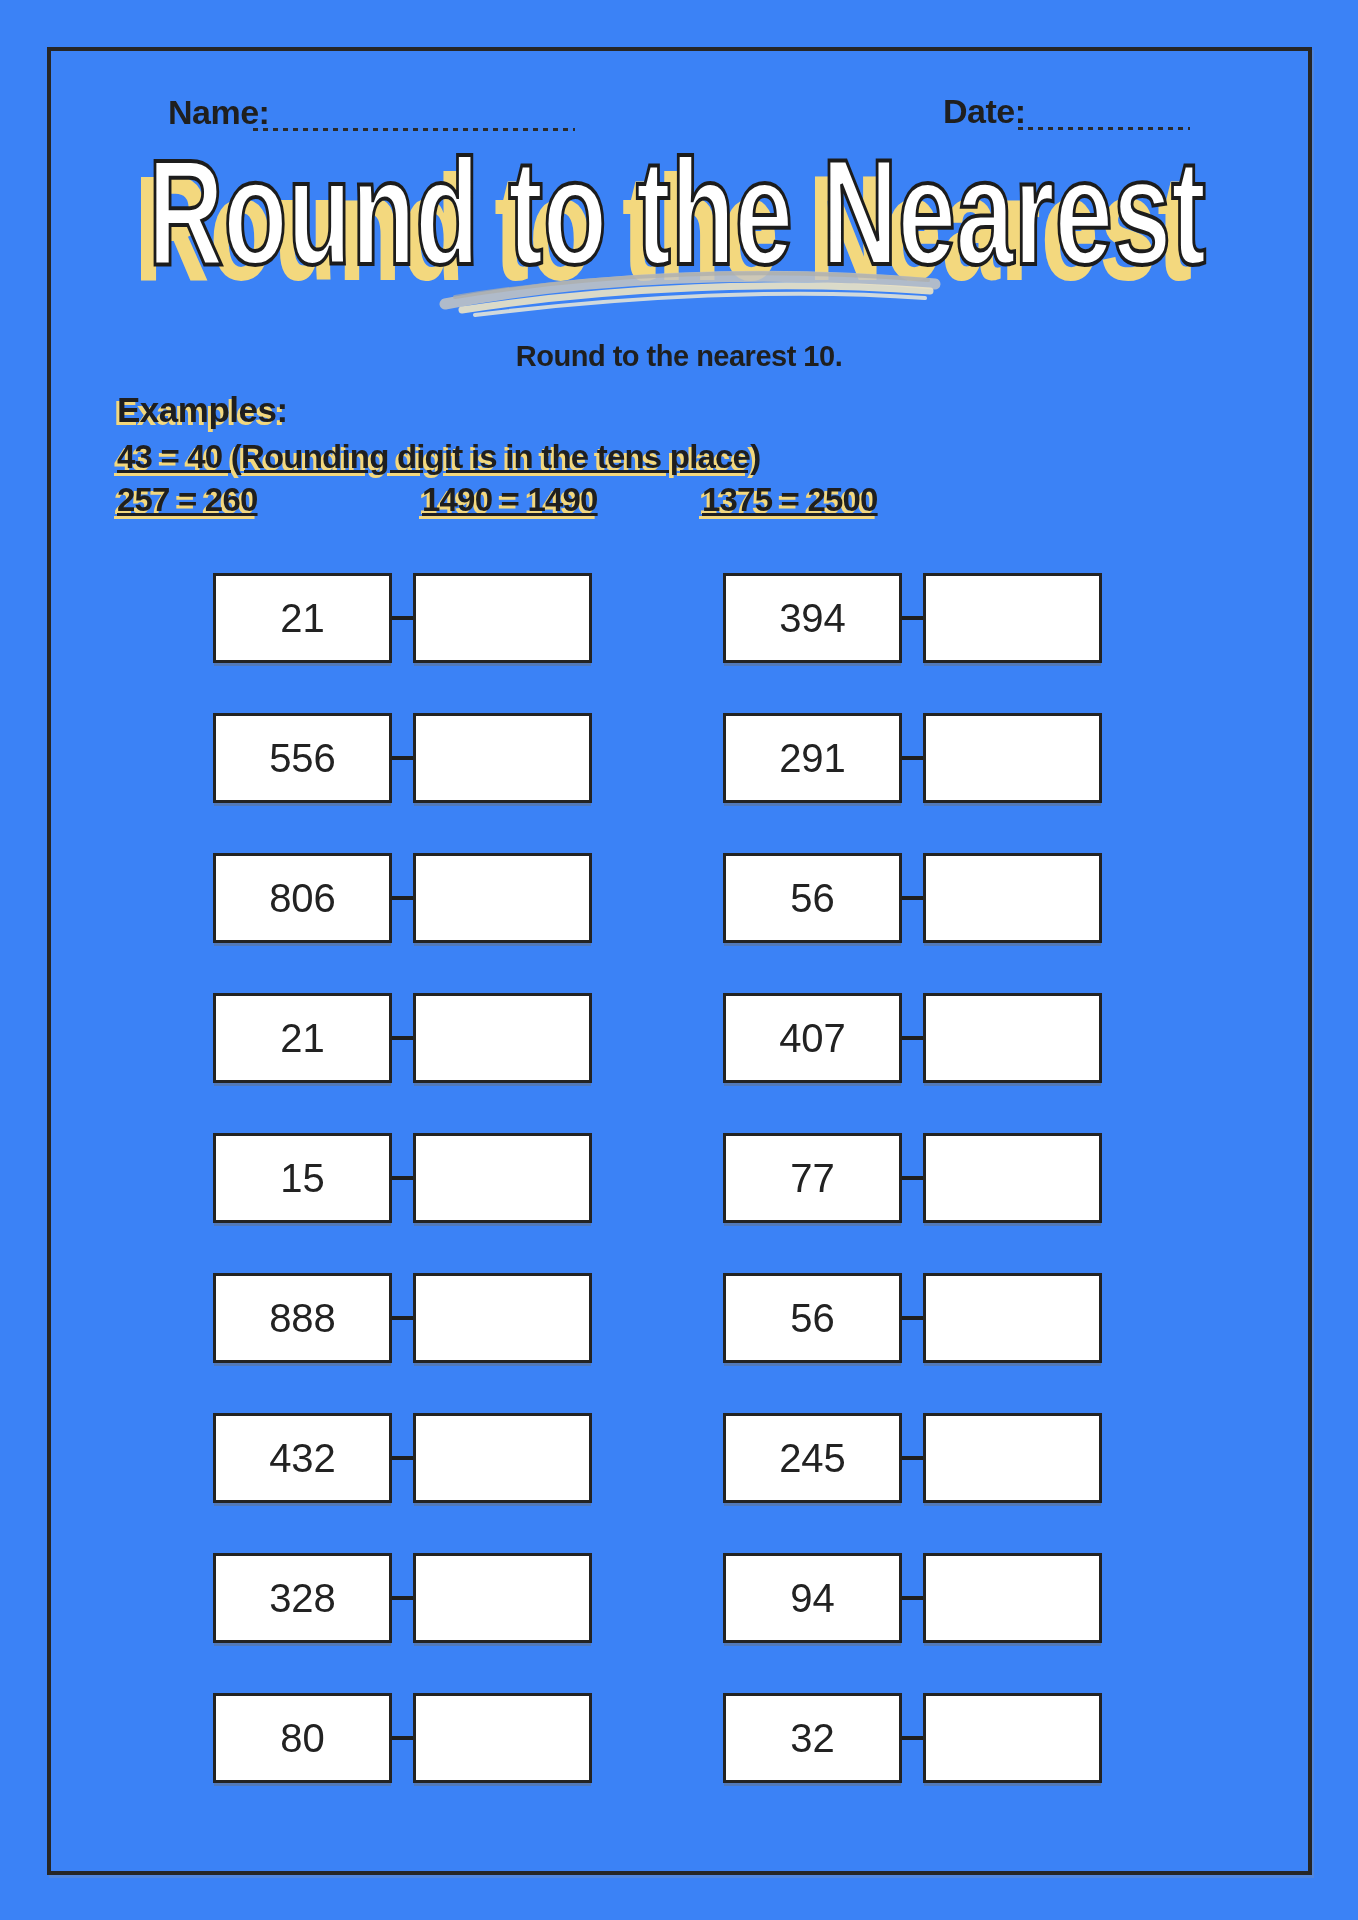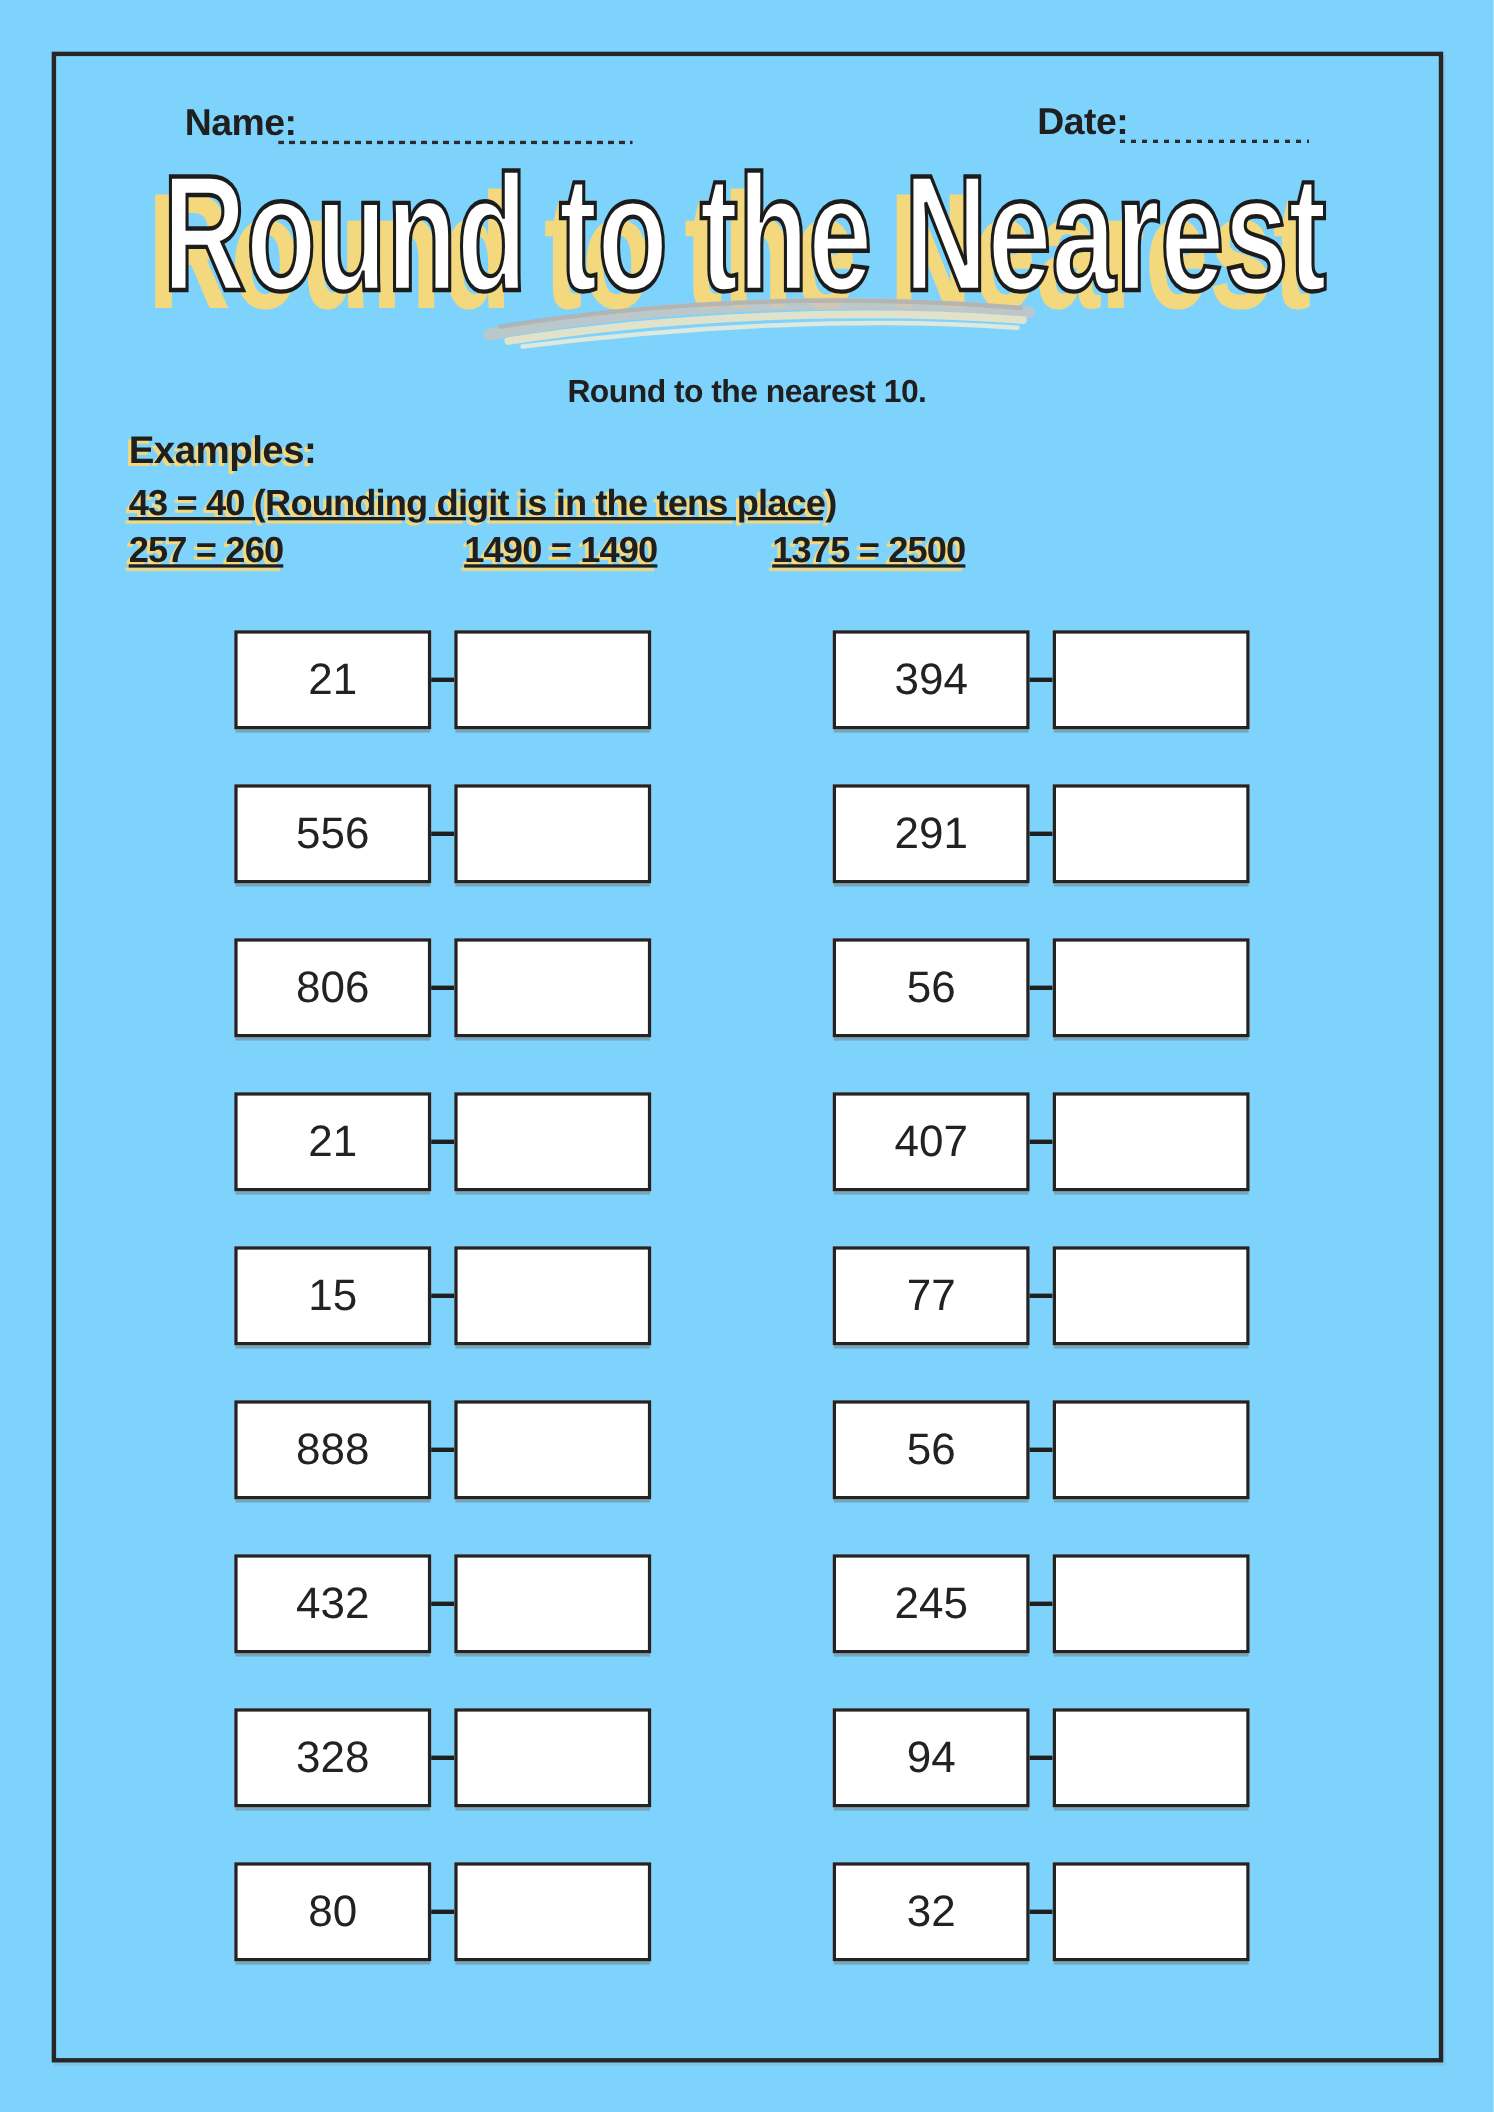--- a/index.html
+++ b/index.html
@@ -1,21 +1,21 @@
 <!DOCTYPE html>
 <html style="--yellow: #F3D87E; --ink: #1f1f1f;"><head>
 <meta charset="utf-8">
 <style>
   :root{
     --yellow:#F3D87E;
     --ink:#1f1f1f;
   }
   html,body{margin:0;padding:0;background:#ffffff;}
   .canvas{
-    position:relative;width:1358px;height:1920px;background:#7dd3fc;overflow:hidden;
+    position:relative;width:1358px;height:1920px;background:#3b82f6;overflow:hidden;
     font-family:"Liberation Sans",sans-serif;color:var(--ink);
   }
   .frame{
     position:absolute;left:47px;top:47px;width:1265px;height:1828px;
     border:4px solid #262626;box-sizing:border-box;
     box-shadow:2px 3px 0 rgba(150,150,150,.25);
   }
   .hand-label{position:absolute;font-size:34px;font-weight:700;letter-spacing:-.5px;}
   .dotline{
     position:absolute;height:3px;
@@ -32,21 +32,21 @@
   .ex-line{
     position:absolute;font-size:33px;font-weight:700;letter-spacing:-.8px;
     text-shadow:-3px 3px 0 var(--yellow);white-space:nowrap;text-decoration:underline;
   }
   .title-svg{position:absolute;left:120px;top:150px;}
   .title-shadow{fill:var(--yellow);font-family:"Liberation Sans",sans-serif;font-weight:700;}
   .title-main{fill:#ffffff;stroke:#1c1c1c;stroke-width:4px;font-family:"Liberation Sans",sans-serif;font-weight:700;}
   .swoosh-svg{position:absolute;left:430px;top:260px;}
   .pair{position:absolute;width:403px;height:90px;top:calc(573px + var(--i)*140px);}
   .pair.left{left:213px;}
-  .pair.right{left:757px;text-align:right;}
+  .pair.right{left:723px;text-align:right;}
   .vbox,.abox{
     position:absolute;top:0;width:179px;height:90px;background:#fff;
     border:3px solid #232323;box-sizing:border-box;
     box-shadow:0 4px 0 -1px rgba(110,110,110,.45);
   }
   .vbox{left:0;display:flex;align-items:center;justify-content:center;}
   .abox{left:200px;}
   .vbox span{font-size:40px;font-weight:400;color:#222;letter-spacing:0px;}
   .connector{position:absolute;left:179px;top:43px;width:21px;height:4px;background:#1f1f1f;}
 </style>

